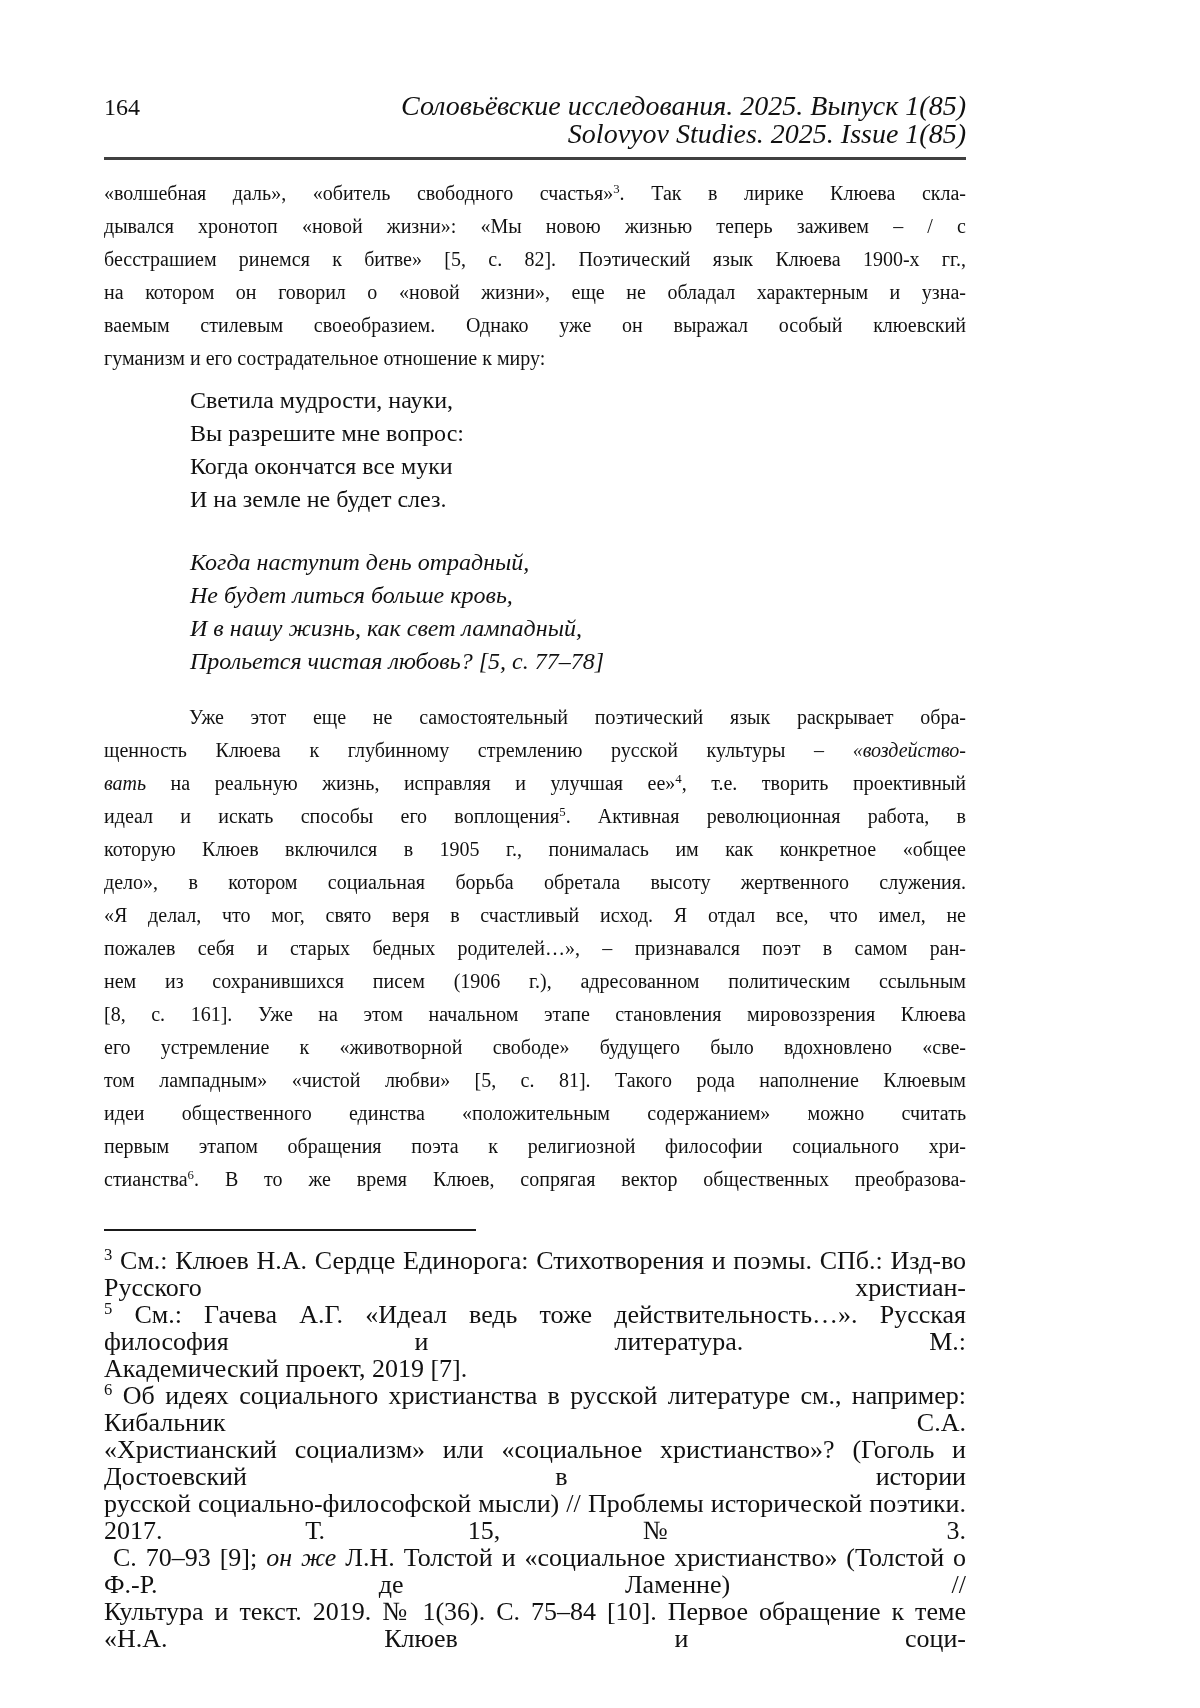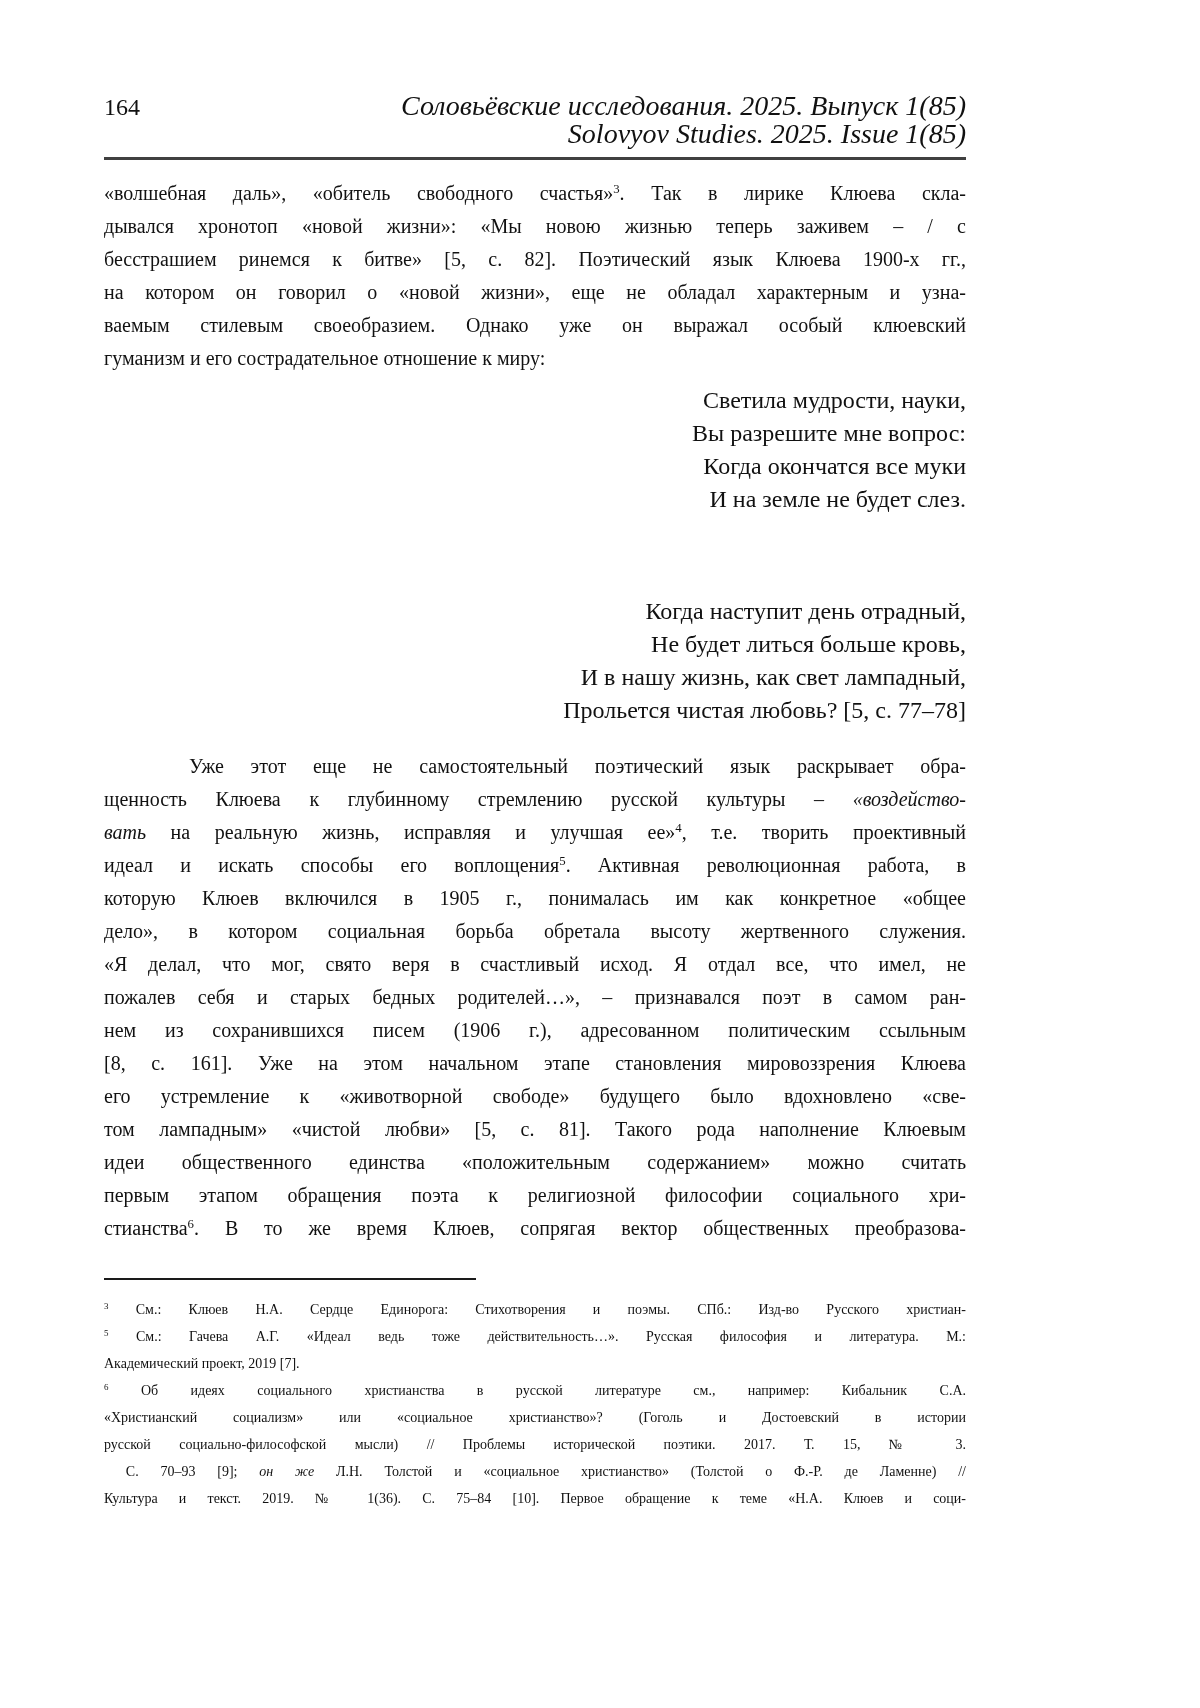--- a/index.html
+++ b/index.html
@@ -40,34 +40,34 @@
     line-height: 0;
     vertical-align: baseline;
     position: relative;
     top: -0.55em;
   }
 
   .para-1 { margin-top: 17px; }
 
   
   .poem { margin-top: 9px; margin-left: 86px; font-size: 24px; }
-  .poem-line { line-height: 33px; text-align: right; }
-  .stanza + .stanza { margin-top: 79px; }
+  .poem-line { line-height: 33px; text-align: left; }
+  .stanza + .stanza { margin-top: 30px; font-style: italic; }
 
   .para-2 { margin-top: 23px; }
 
   
   .footnotes { margin-top: 33px; }
   .fn-rule {
     width: 372px;
     height: 2px;
     background: var(--fn-rule-color, #1a1a1a);
     margin-bottom: 16px;
   }
-  .footnote-list { font-size: 14px; }
+  .footnote-list { font-size: 26px; }
   .fn-line { line-height: 27px; }
 </style>
 </head>
 <body>
 
 <div class="page" style="--page-bg: #ffffff; --text-color: #111111; --rule-color: #404040; --fn-rule-color: #1a1a1a;">
 
   <div class="header">
     <div class="page-number">164</div>
     <div class="journal">

